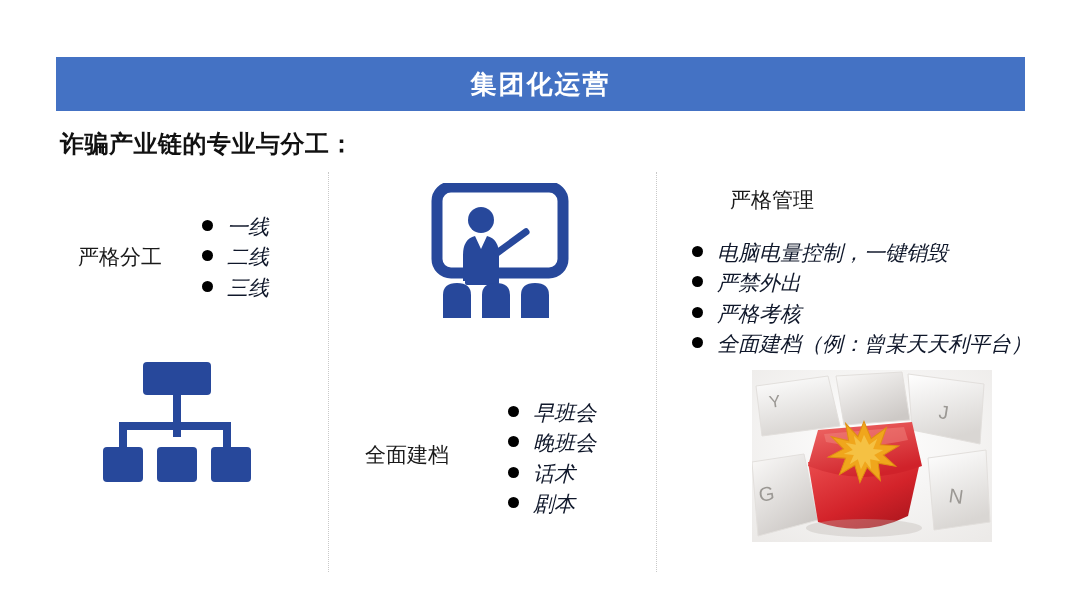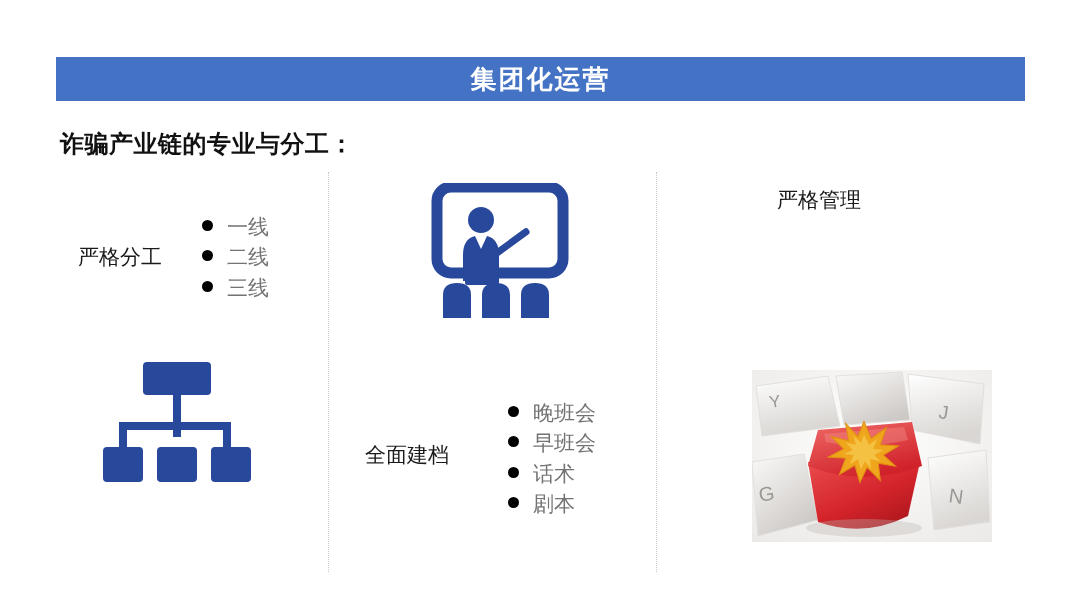--- a/index.html
+++ b/index.html
@@ -15,21 +15,21 @@
     font-family: "Liberation Sans", "DejaVu Sans", sans-serif;
     color: #1a1a1a;
   }
 
   
   .title-bar {
     position: absolute;
     left: 56px;
     top: 57px;
     width: 969px;
-    height: 44px;
+    height: 54px;
     background: #4472c4;
     display: flex;
     align-items: center;
     justify-content: center;
   }
   .title-bar .title-text {
     color: #ffffff;
     font-size: 26px;
     font-weight: bold;
     letter-spacing: 2px;
@@ -69,22 +69,23 @@
     position: absolute;
     margin: 0;
     padding: 0;
     list-style: none;
   }
   ul.bullets li {
     display: flex;
     align-items: baseline;
     white-space: nowrap;
     font-size: 21px;
-    color: #737373;
+    color: #0f172a;
     line-height: 1.45;
+    font-style: italic;
   }
   ul.bullets li .dot {
     flex: 0 0 auto;
     width: 11px;
     height: 11px;
     border-radius: 50%;
     background: #000000;
     margin-right: 14px;
     position: relative;
     top: -3px;
@@ -130,21 +131,21 @@
     position: absolute;
     left: 425px;
     top: 183px;
     width: 150px;
     height: 135px;
   }
   .mid-label   { left: 365px; top: 441px; }
   .mid-bullets { left: 508px; top: 398px; }
 
   
-  .right-label   { left: 730px; top: 186px; margin-left: 47px; }
+  .right-label   { left: 730px; top: 186px; }
   .right-bullets { left: 692px; top: 238px; }
 
   
   .keyboard-photo {
     position: absolute;
     left: 752px;
     top: 370px;
     width: 240px;
     height: 172px;
     background: #f6f4f2;
@@ -208,39 +209,55 @@
     <path d="M57 135 L57 112 Q57 100 71 100 Q85 100 85 112 L85 135 Z" fill="#27489B"></path>
     <path d="M96 135 L96 112 Q96 100 110 100 Q124 100 124 112 L124 135 Z" fill="#27489B"></path>
   </svg>
 </div>
 
 <div class="col-label mid-label">全面建档</div>
 
 <ul class="bullets mid-bullets">
   <li>
     <span class="dot"></span>
+    <span>早班会</span>
+  </li>
+  <li>
+    <span class="dot"></span>
     <span>晚班会</span>
   </li>
   <li>
     <span class="dot"></span>
-    <span>早班会</span>
-  </li>
-  <li>
-    <span class="dot"></span>
     <span>话术</span>
   </li>
   <li>
     <span class="dot"></span>
     <span>剧本</span>
   </li>
 </ul>
 
 <div class="col-label right-label">严格管理</div>
 
 <ul class="bullets right-bullets">
+  <li>
+    <span class="dot"></span>
+    <span>电脑电量控制，一键销毁</span>
+  </li>
+  <li>
+    <span class="dot"></span>
+    <span>严禁外出</span>
+  </li>
+  <li>
+    <span class="dot"></span>
+    <span>严格考核</span>
+  </li>
+  <li>
+    <span class="dot"></span>
+    <span>全面建档（例：曾某天天利平台）</span>
+  </li>
 </ul>
 
 <div class="keyboard-photo">
   <svg viewBox="0 0 240 172" width="240" height="172" aria-hidden="true">
     <defs>
       <linearGradient id="kwhite" x1="0" y1="0" x2="0.3" y2="1">
         <stop offset="0%" stop-color="#ffffff"></stop>
         <stop offset="100%" stop-color="#d9d6d3"></stop>
       </linearGradient>
       <linearGradient id="kwhite2" x1="0" y1="0" x2="0.6" y2="1">

